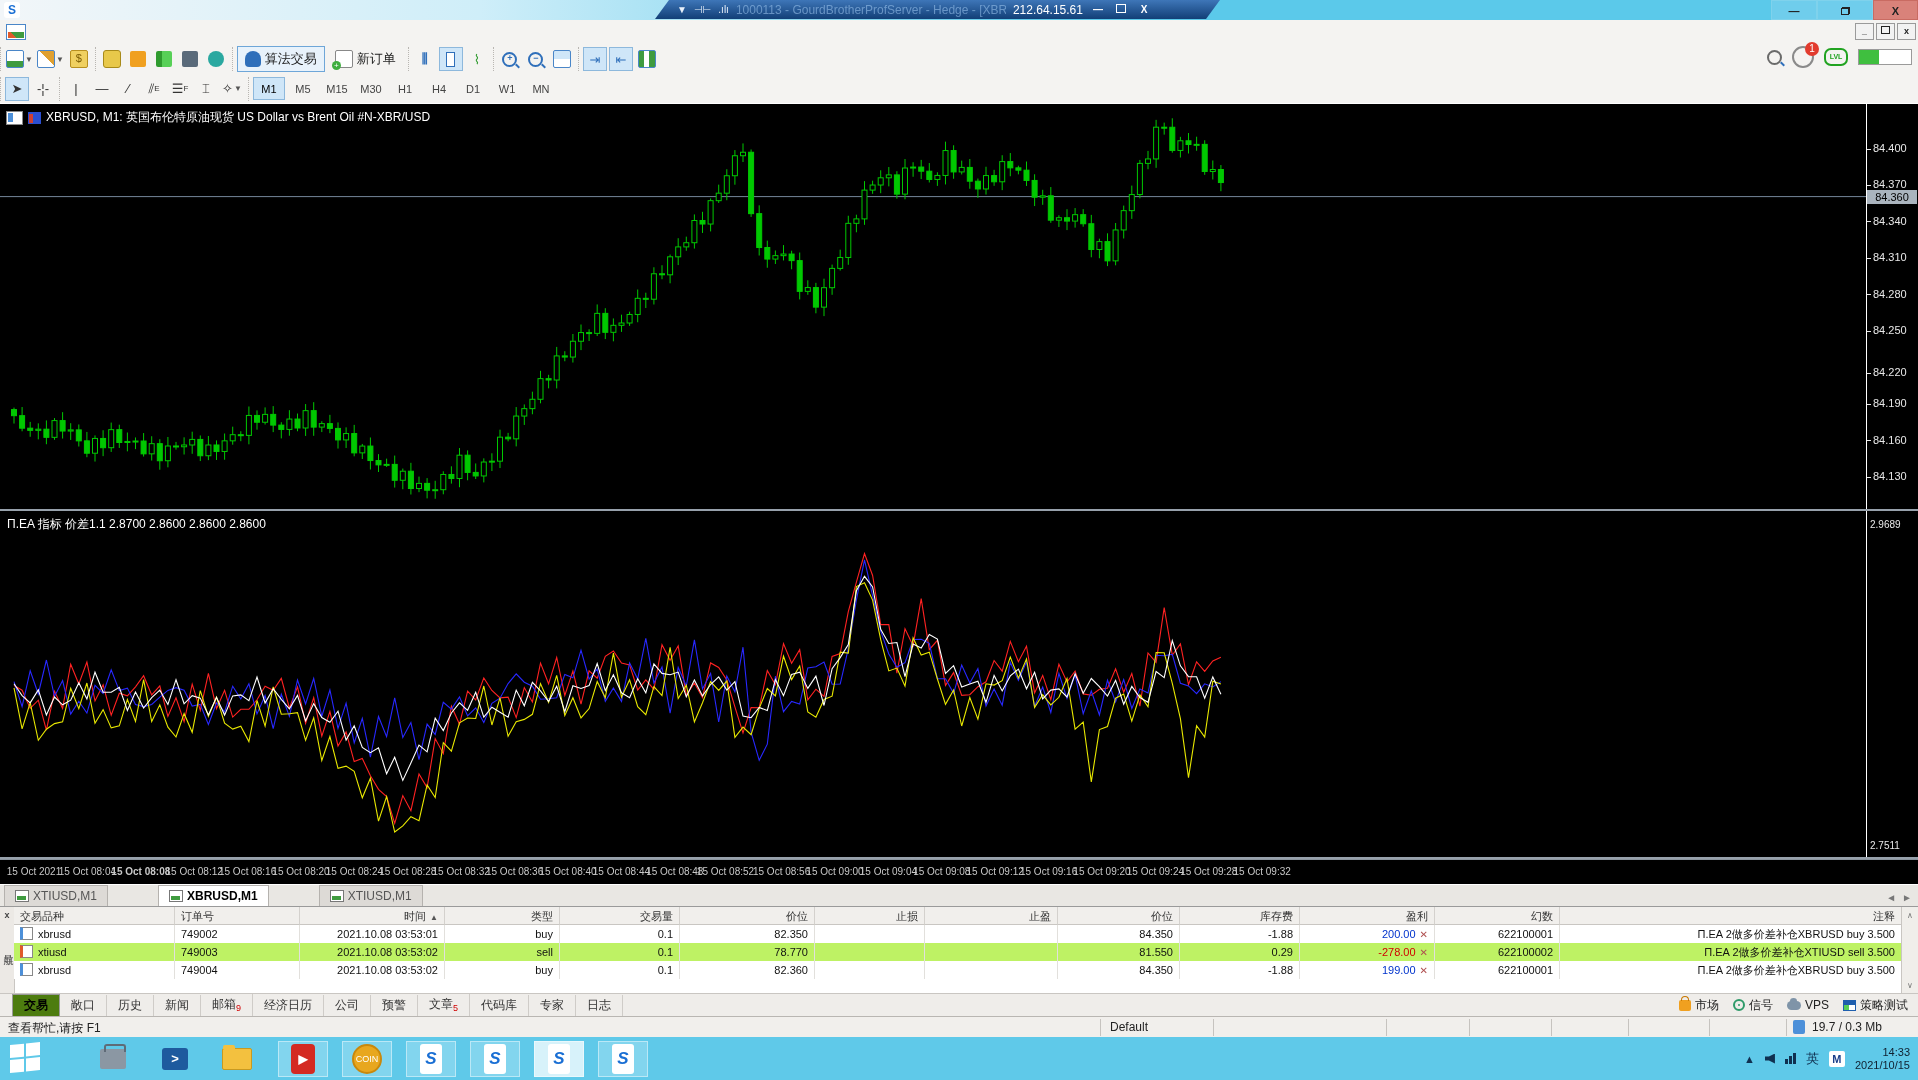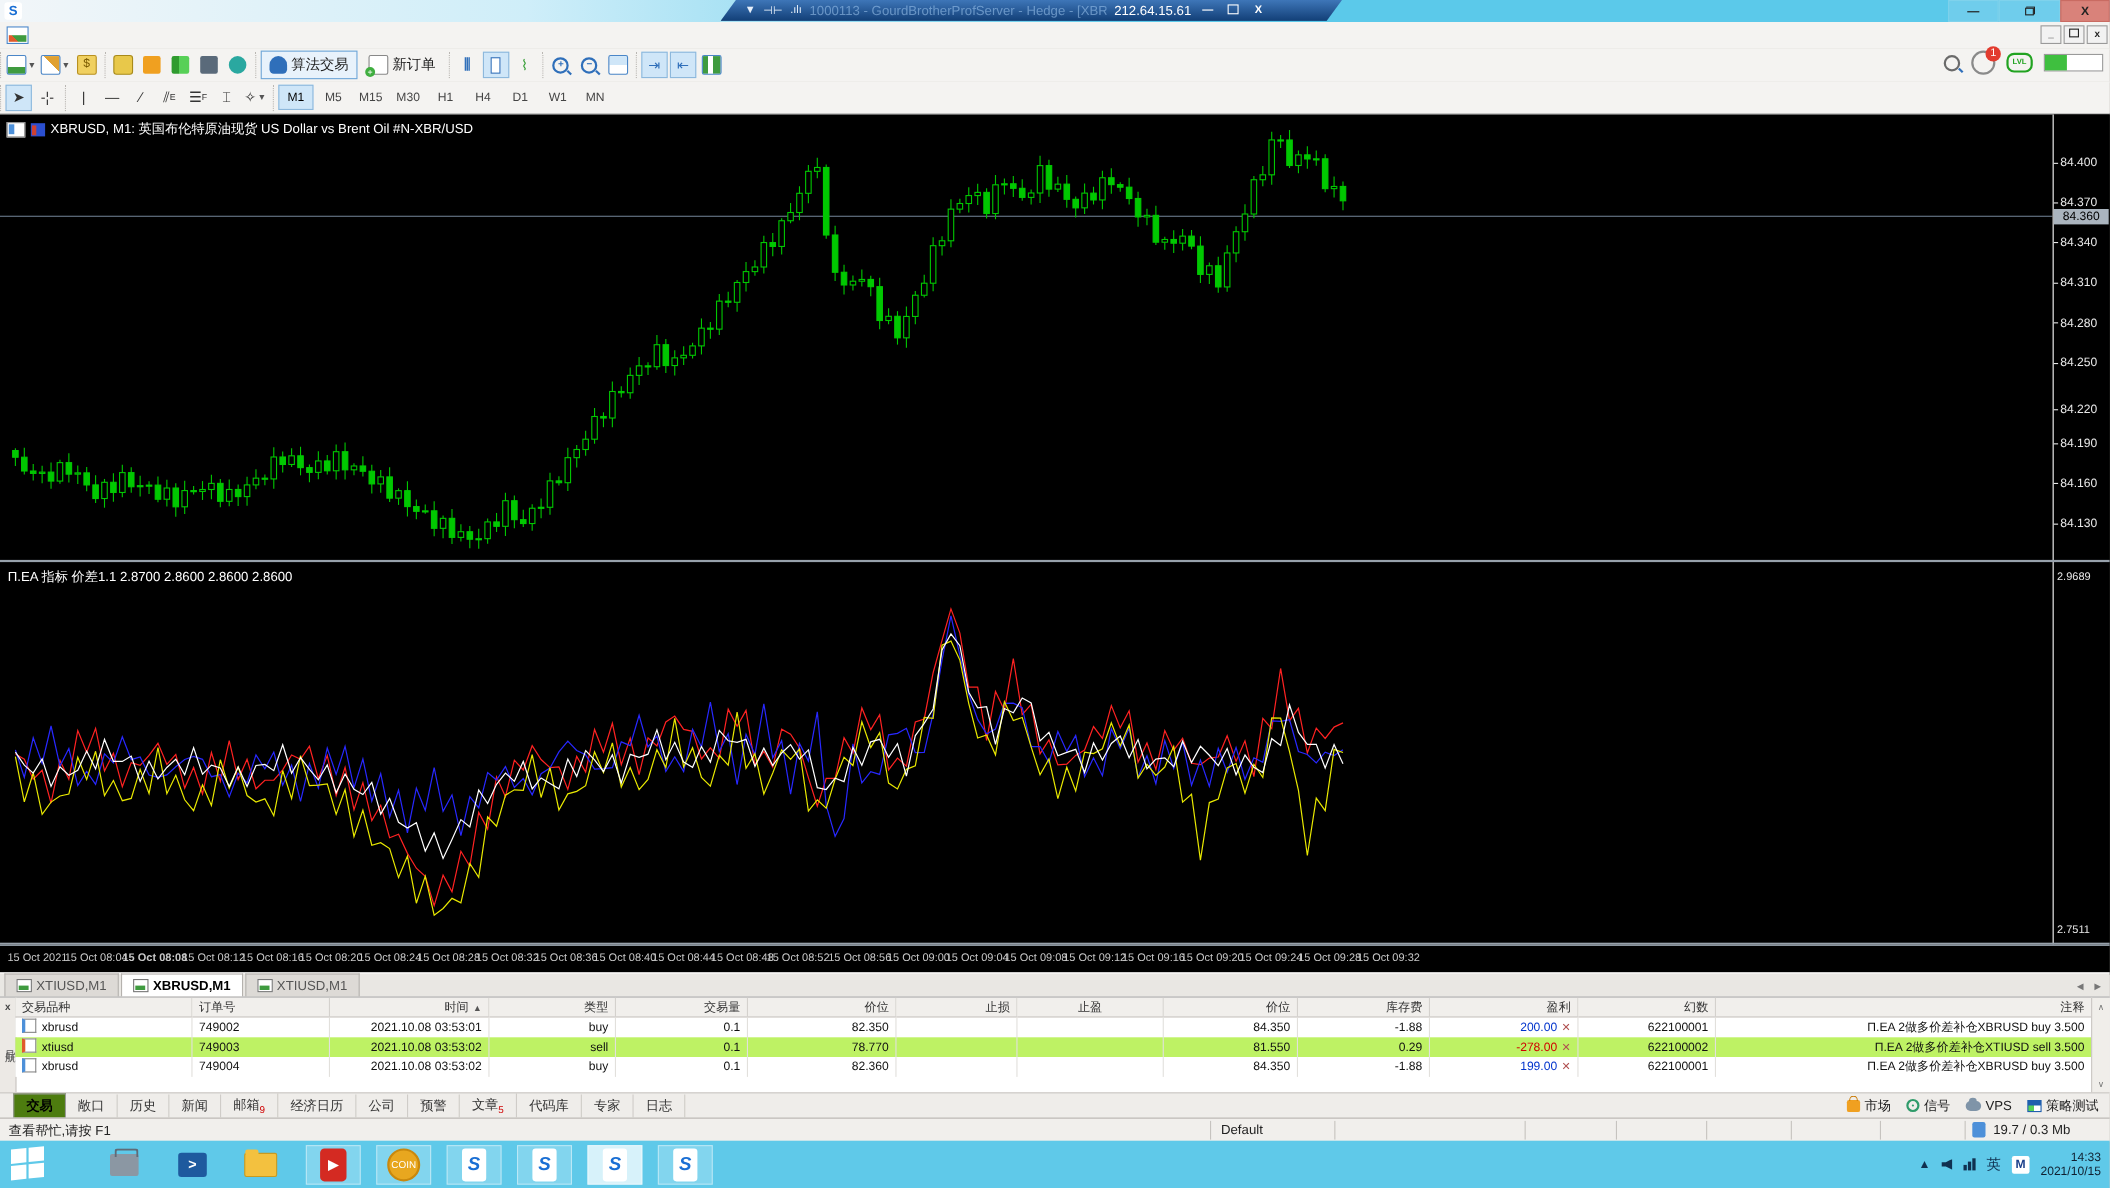--- a/index.html
+++ b/index.html
@@ -665,21 +665,21 @@
       <span class="tlabel" style="left: 995.2px;">15 Oct 09:12</span>
       <span class="tlabel" style="left: 1048.6px;">15 Oct 09:16</span>
       <span class="tlabel" style="left: 1102px;">15 Oct 09:20</span>
       <span class="tlabel" style="left: 1155.4px;">15 Oct 09:24</span>
       <span class="tlabel" style="left: 1208.8px;">15 Oct 09:28</span>
       <span class="tlabel" style="left: 1262.2px;">15 Oct 09:32</span>
     </div>
 </div>
 
 <div id="chart-tabs">
-  <span id="ctab-container" style="display:flex;align-items:flex-end;">
+  <span id="ctab-container" style="display:flex;align-items:flex-end;gap:48px;">
       <div class="ctab">
         <span class="cico"></span>
         <span>XTIUSD,M1</span>
       </div>
       <div class="ctab on">
         <span class="cico"></span>
         <span>XBRUSD,M1</span>
       </div>
       <div class="ctab">
         <span class="cico"></span>
@@ -699,21 +699,21 @@
   </div>
   <div id="grid">
     <div id="grid-header" class="grow">
         <div class="gcell" style="width: 161px;"><span>交易品种</span></div>
         <div class="gcell" style="width: 125px;"><span>订单号</span></div>
         <div class="gcell num" style="width: 145px;"><span>时间</span><span class="sort-arr">▲</span></div>
         <div class="gcell num" style="width: 115px;"><span>类型</span></div>
         <div class="gcell num" style="width: 120px;"><span>交易量</span></div>
         <div class="gcell num" style="width: 135px;"><span>价位</span></div>
         <div class="gcell num" style="width: 110px;"><span>止损</span></div>
-        <div class="gcell num" style="width: 133px; text-align: center;"><span>止盈</span></div>
+        <div class="gcell num" style="width: 133px;"><span>止盈</span></div>
         <div class="gcell num" style="width: 122px;"><span>价位</span></div>
         <div class="gcell num" style="width: 120px;"><span>库存费</span></div>
         <div class="gcell num" style="width: 135px;"><span>盈利</span></div>
         <div class="gcell num" style="width: 125px;"><span>幻数</span></div>
         <div class="gcell num" style="width: 342px;"><span>注释</span></div>
       </div>
     <div id="grid-body">
         <div class="grow w">
           <div class="gcell" style="width: 161px;"><span class="sym-ico"></span><span>xbrusd</span></div>
           <div class="gcell" style="width: 125px;"><span>749002</span></div>

